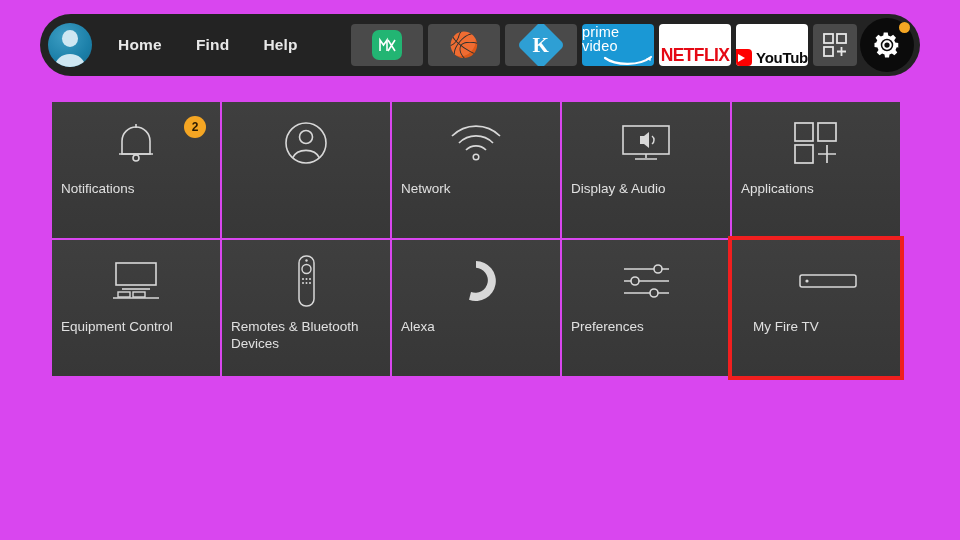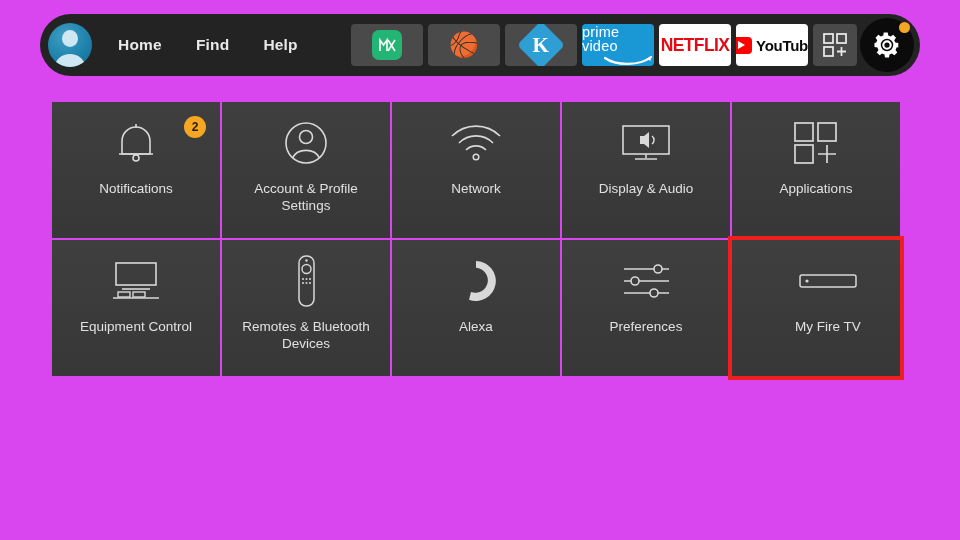--- a/index.html
+++ b/index.html
@@ -43,21 +43,21 @@
     margin-right: 34px; letter-spacing: .2px; white-space: nowrap;
   }
 
   .apps { display: flex; align-items: center; margin-left: auto; margin-right: 6px; }
   .apptile {
     width: 72px; height: 42px; margin-right: 5px;
     border-radius: 4px; background: #4a4a4a;
     display: flex; align-items: center; justify-content: center;
     overflow: hidden; position: relative; flex: 0 0 auto;
   }
-  .apptile.white { background: #ffffff; }
+  .apptile.white { background: #ffffff; align-items: flex-end; }
   .apptile.prime { background: #1a98d5; }
 
   .mx-badge {
     width: 30px; height: 30px; border-radius: 7px;
     background: #22b573;
     display: flex; align-items: center; justify-content: center;
   }
   .sports { font-size: 24px; line-height: 1; }
   .kodi-diamond {
     width: 34px; height: 34px; background: #2e9fd4;
@@ -106,21 +106,21 @@
     background: linear-gradient(180deg, #3f3f3f 0%, #373737 100%);
     position: relative;
     display: flex; flex-direction: column;
     align-items: center; justify-content: flex-start;
   }
   .tile .ico {
     height: 70px; display: flex; align-items: center; justify-content: center;
     width: 100%; margin-top: 6px;
   }
   .tile .lbl {
-    color: #e0e0e0; font-size: 13.5px; text-align: center;
+    color: #e0e0e0; font-size: 13.5px; text-align: left;
     line-height: 17px; width: 150px; margin-top: 2px;
   }
   .tile.selected {
     outline: 4px solid #f01f1f;
     outline-offset: 0px;
     z-index: 3;
     padding-left: 24px;
   }
   .badge {
     position: absolute; right: 14px; top: 14px;
@@ -231,21 +231,20 @@
       </div>
 
       <div class="tile">
         <div class="ico">
           <svg width="50" height="50" viewBox="0 0 50 50">
             <circle cx="25" cy="25" r="20" stroke="#d8d8d8" stroke-width="1.6" fill="none"></circle>
             <circle cx="25" cy="19" r="6.5" stroke="#d8d8d8" stroke-width="1.6" fill="none"></circle>
             <path d="M11.5 40 a14.5 12 0 0 1 27 0" stroke="#d8d8d8" stroke-width="1.6" fill="none"></path>
           </svg>
         </div>
-        <div class="lbl">Account &amp; Profile Settings</div>
       </div>
 
       <div class="tile">
         <div class="ico">
           <svg width="56" height="42" viewBox="0 0 56 42">
             <path d="M4 14 a34 34 0 0 1 48 0" stroke="#d8d8d8" stroke-width="1.7" fill="none"></path>
             <path d="M11 21 a24 24 0 0 1 34 0" stroke="#d8d8d8" stroke-width="1.7" fill="none"></path>
             <path d="M18 28 a14 14 0 0 1 20 0" stroke="#d8d8d8" stroke-width="1.7" fill="none"></path>
             <circle cx="28" cy="35" r="2.8" stroke="#d8d8d8" stroke-width="1.5" fill="none"></circle>
           </svg>

